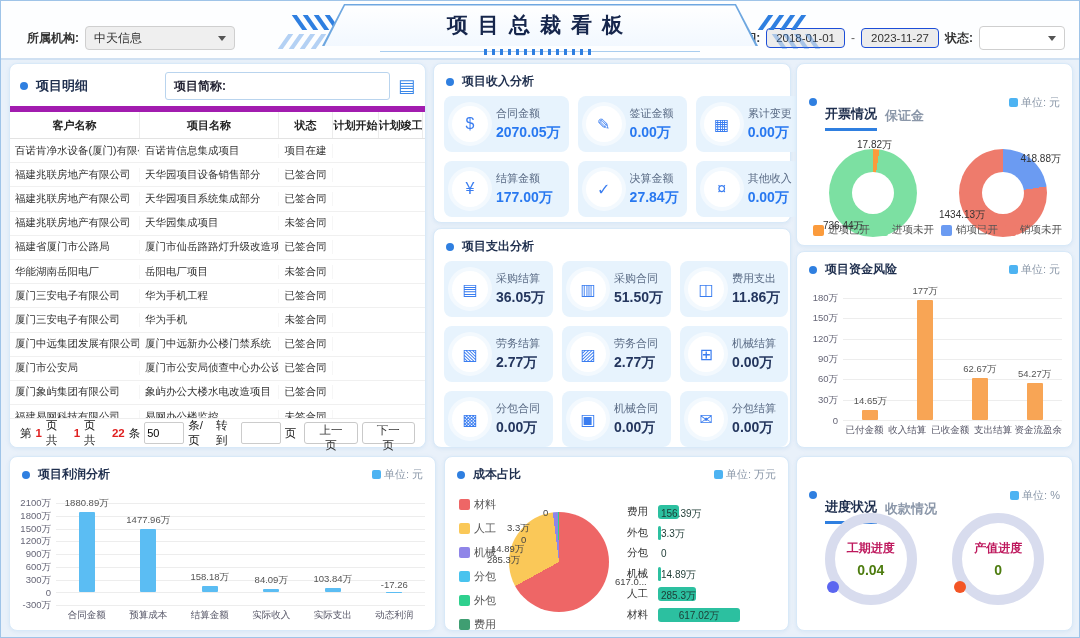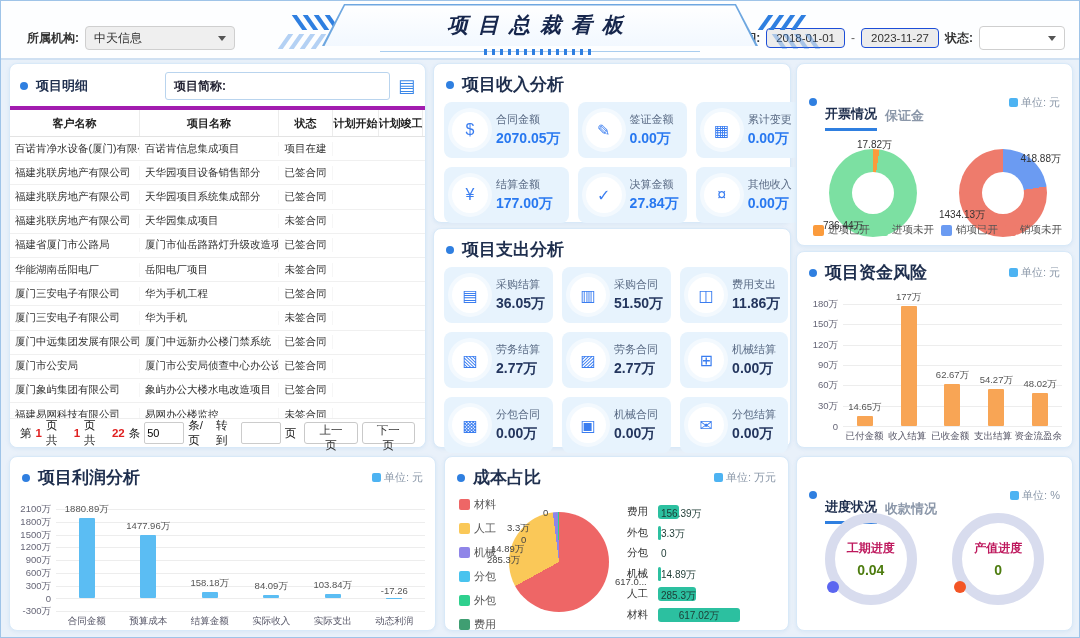--- a/index.html
+++ b/index.html
@@ -10,21 +10,21 @@
   .hd{position:absolute;left:0;top:0;right:0;height:57px;background:#fdfeff;border-bottom:2px solid #cfe0f2;}
   .hd-left{position:absolute;left:26px;top:25px;display:flex;align-items:center;gap:6px;font-size:12px;font-weight:bold;color:#333;}
   .select{display:flex;align-items:center;justify-content:space-between;width:150px;height:24px;background:#efefef;border:1px solid #cfcfcf;border-radius:4px;padding:0 8px;font-size:12px;font-weight:normal;color:#333;box-sizing:border-box;cursor:pointer;}
   .chev{width:0;height:0;border-left:4px solid transparent;border-right:4px solid transparent;border-top:5px solid #555;}
   .hd-right{position:absolute;right:14px;top:25px;display:flex;align-items:center;gap:6px;font-size:12px;font-weight:bold;color:#333;}
   .datebox{background:#ececec;border:1px solid #1d4ed8;border-radius:4px;padding:3px 9px;font-size:11.5px;font-weight:normal;color:#333;}
   .status-select{width:86px;background:#fff;}
   .banner{position:absolute;left:50%;top:3px;transform:translateX(-50%);width:436px;height:42px;z-index:2;}
   .banner .bo{position:absolute;inset:0;background:#6ea7e0;clip-path:polygon(22px 0,calc(100% - 22px) 0,100% 100%,0 100%);}
   .banner .bi{position:absolute;inset:0;background:linear-gradient(#ffffff,#f2f8ff);clip-path:polygon(23px 1.5px,calc(100% - 23px) 1.5px,calc(100% - 2.5px) 100%,2.5px 100%);}
-  .banner h1{position:absolute;inset:0;margin:0;text-align:center;line-height:42px;font-size:21px;letter-spacing:10px;color:#16264c;font-style:italic;}
+  .banner h1{position:absolute;inset:0;margin:0;text-align:center;line-height:42px;font-size:21px;letter-spacing:10px;color:#16264c;}
   .banner::before{content:'';position:absolute;bottom:-6px;left:58px;right:58px;height:1px;background:#a9cdef;}
   .banner::after{content:'';position:absolute;left:50%;transform:translateX(-50%);bottom:-9px;width:112px;height:6px;background:repeating-linear-gradient(90deg,#2f7fe0 0 3px,transparent 3px 8px);}
   .slashes{position:absolute;display:flex;gap:6px;z-index:1;}
   .slashes i{width:5px;height:15px;background:#2f7fe0;}
   .sl-a i{transform:skewX(35deg);}
   .sl-b i{transform:skewX(-35deg);}
   .dim{opacity:.35;}
 
   
   .panel{position:absolute;background:#fff;border:1px solid #d8e9f8;border-radius:8px;box-shadow:0 1px 4px rgba(30,100,180,.08);box-sizing:border-box;}
@@ -32,34 +32,34 @@
   #p-income{left:432px;top:62px;width:358px;height:160px;}
   #p-expense{left:432px;top:227px;width:358px;height:220px;}
   #p-invoice{left:795px;top:62px;width:277px;height:183px;}
   #p-fund{left:795px;top:250px;width:277px;height:197px;}
   #p-profit{left:8px;top:455px;width:427px;height:175px;}
   #p-cost{left:443px;top:455px;width:345px;height:175px;}
   #p-progress{left:795px;top:455px;width:277px;height:175px;}
 
   .ptitle{display:flex;align-items:center;gap:8px;padding:9px 12px 4px;}
   .dot{width:8px;height:8px;border-radius:50%;background:#2f7fe0;flex:0 0 auto;}
-  .ptitle b{font-size:17px;color:#1f2f4e;}
+  .ptitle b{font-size:12px;color:#1f2f4e;}
   .unit{margin-left:auto;font-size:11px;color:#8a97a8;display:flex;align-items:center;gap:3px;}
   .unit i{width:9px;height:9px;border-radius:2px;background:#4db3f2;}
   .tab{font-size:13px;font-weight:bold;color:#8b97a9;padding-bottom:5px;cursor:pointer;margin-top:32px;}
   .tab.active{color:#1f2f4e;border-bottom:3px solid #2f7fe0;}
 
   
   .search-row{display:flex;align-items:center;padding:8px 10px 6px;gap:8px;}
   .search-box{display:flex;align-items:center;border:1px solid #b9d4ee;border-radius:3px;height:26px;flex:0 0 212px;margin-left:auto;background:#fff;}
   .search-box label{font-size:12px;font-weight:bold;color:#223;padding:0 4px 0 8px;white-space:nowrap;}
   .search-box input{border:none;outline:none;flex:1;min-width:0;font-size:12px;height:20px;}
   .list-icon{color:#3a87e8;font-size:18px;line-height:1;cursor:pointer;}
   .thead,.trow{display:grid;grid-template-columns:130px 139px 54px 46px 44px;align-items:center;}
-  .thead{height:26px;border-top:4px solid #a21caf;border-bottom:1px solid #e3e3e3;}
+  .thead{height:26px;border-top:6px solid #a21caf;border-bottom:1px solid #e3e3e3;}
   .thcell{font-size:11px;font-weight:bold;color:#222;text-align:center;border-right:1px solid #ececec;white-space:nowrap;overflow:hidden;height:100%;display:flex;align-items:center;justify-content:center;}
   .tbody{height:290px;overflow:hidden;}
   .trow{height:23.2px;border-bottom:1px solid #f0f0f0;}
   .tcell{font-size:10.5px;color:#333;white-space:nowrap;overflow:hidden;border-right:1px solid #f6f6f6;padding:0 5px;box-sizing:border-box;}
   .tcell.c2{text-align:center;padding:0 2px;}
   .pager{position:absolute;left:0;right:0;bottom:0;height:28px;display:flex;align-items:center;gap:4px;padding:0 10px;background:#fff;border-top:1px solid #eee;font-size:11.5px;color:#222;border-radius:0 0 8px 8px;}
   .pager .red{color:#e02020;font-weight:bold;}
   .pager input{width:34px;height:18px;border:1px solid #ccc;border-radius:2px;font-size:11px;}
   .pager .spacer{flex:1;}
   .pager button{height:22px;padding:0 10px;background:#fff;border:1px solid #c9c9c9;border-radius:3px;font-size:11.5px;color:#333;cursor:pointer;}
@@ -512,24 +512,20 @@
                 <span class="bc-val" style="bottom: calc(98.3333% + 2px);">177万</span>
               </div>
               <div class="bc-col">
                 <i class="bc-bar" style="background: rgb(248, 165, 85); height: 34.8167%; bottom: 0%;"></i>
                 <span class="bc-val" style="bottom: calc(34.8167% + 2px);">62.67万</span>
               </div>
               <div class="bc-col">
                 <i class="bc-bar" style="background: rgb(248, 165, 85); height: 30.15%; bottom: 0%;"></i>
                 <span class="bc-val" style="bottom: calc(30.15% + 2px);">54.27万</span>
               </div>
-              <div class="bc-col">
-                <i class="bc-bar" style="background: rgb(248, 165, 85); height: 26.6778%; bottom: 0%;"></i>
-                <span class="bc-val" style="bottom: calc(26.6778% + 2px);">48.02万</span>
-              </div>
             </div>
           </div>
           <div class="bc-x">
             <span class="bc-xlab">已付金额</span>
             <span class="bc-xlab">收入结算</span>
             <span class="bc-xlab">已收金额</span>
             <span class="bc-xlab">支出结算</span>
             <span class="bc-xlab">资金流盈余</span>
           </div>
         </div>

